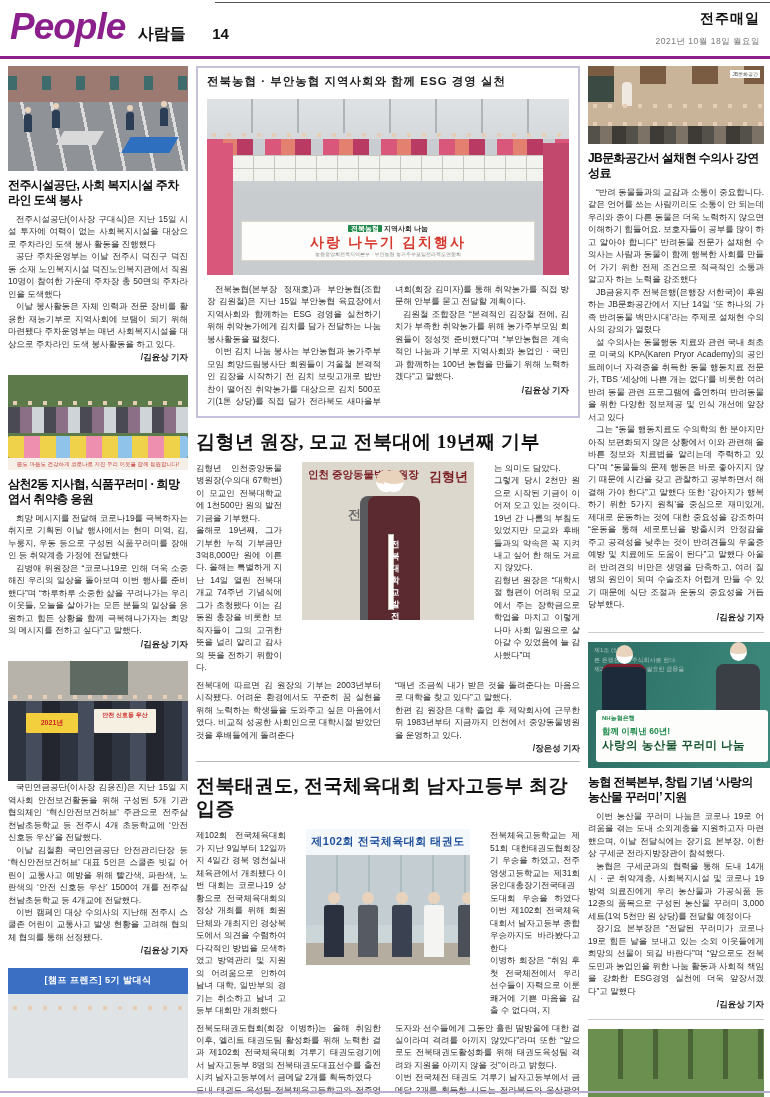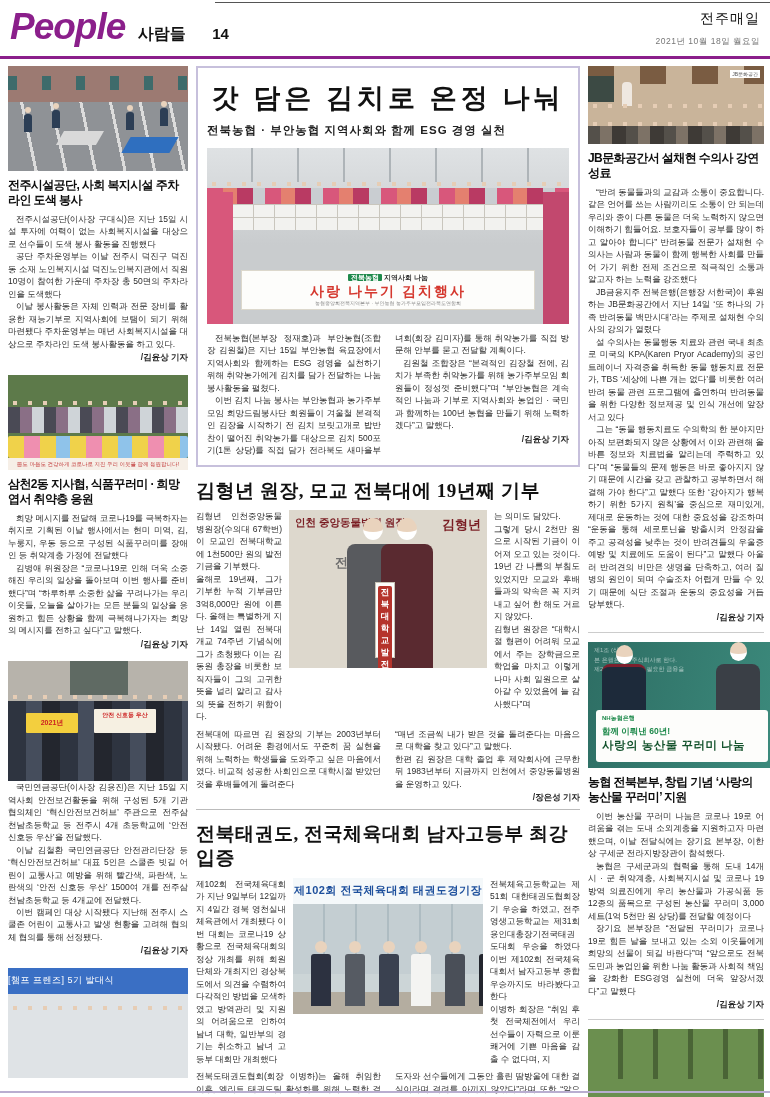--- a/index.html
+++ b/index.html
@@ -8,21 +8,21 @@
   .top-rule{position:absolute;top:2px;left:215px;right:0;height:1px;background:#555;}
   .purple-rule{position:absolute;top:56px;left:0;right:0;height:3px;background:#8b1f8b;}
   .bottom-rule{position:absolute;bottom:4px;left:0;right:0;height:2px;background:#b9aed0;}
 
   
   .hdr{position:absolute;top:8px;left:10px;right:10px;height:46px;}
   .hdr .logo{font:italic 900 37px/1 "Liberation Sans",sans-serif;color:#8b1f8b;letter-spacing:-1px;}
   .hdr .section{font-weight:bold;font-size:16px;margin-left:8px;color:#111;}
   .hdr .pageno{font-weight:bold;font-size:15px;margin-left:22px;color:#111;}
   .hdr .rt{position:absolute;right:0;top:2px;text-align:right;}
-  .hdr .paper{font-weight:normal;font-size:14px;color:#111;letter-spacing:1px;}
+  .hdr .paper{font-weight:bold;font-size:14px;color:#111;letter-spacing:1px;}
   .hdr .date{font-size:8.5px;color:#777;margin-top:8px;letter-spacing:0.5px;}
 
   
   .col{position:absolute;top:66px;}
   .col-left{left:8px;width:180px;}
   .col-center{left:196px;width:384px;}
   .col-right{left:588px;width:176px;}
 
   
   .h-side{font:bold 12px/1.25 "Liberation Sans",sans-serif;letter-spacing:-0.6px;color:#0d0d0d;margin:7px 0 5px;}
@@ -65,22 +65,22 @@
   .ph-l3 .door{left:62px;top:0;width:58px;height:34px;background:#5f6a63;}
   .ph-l3 .heads{top:30px;}
   .ph-l3 .bod{top:40px;left:0;right:0;bottom:0;
       background:repeating-linear-gradient(90deg,#2e3440 0 18px,#454d5c 18px 34px,#23262e 34px 52px);}
   .ph-l3 .sign{background:#f3cf3e;color:#c22;font-weight:bold;text-align:center;border-radius:1px;}
   .ph-l3 .s1{left:18px;top:52px;width:52px;height:20px;font-size:7px;line-height:20px;}
   .ph-l3 .s2{left:86px;top:48px;width:62px;height:24px;font-size:6px;line-height:1.6;padding-top:2px;box-sizing:border-box;background:#f6f0e2;}
 
   
   .ph-l4{height:110px;background:#dfe3e6;}
-  .ph-l4 .ban{top:0;left:0;right:0;height:26px;background:#3a6fc4;color:#fff;font-weight:normal;
-      font-size:9px;line-height:24px;text-align:left;letter-spacing:0.5px;}
+  .ph-l4 .ban{top:0;left:0;right:0;height:26px;background:#3a6fc4;color:#fff;font-weight:bold;
+      font-size:9px;line-height:24px;text-align:center;letter-spacing:0.5px;}
   .ph-l4 .heads{top:34px;}
 
   
   .ph-c1{height:176px;background:linear-gradient(#dfe2e4,#c9ccce 55%);}
   .ph-c1 .frame{top:0;left:0;right:0;height:34px;
       background:repeating-linear-gradient(90deg,transparent 0 44px,#aeb4b8 44px 46px);}
   .ph-c1 .heads{top:30px;}
   .ph-c1 .bod{top:40px;left:0;right:0;height:30px;
       background:repeating-linear-gradient(90deg,#d8577b 0 16px,#e4806f 16px 30px,#b93a63 30px 46px,#c9cdd1 46px 58px);}
   .ph-c1 .boxes{top:56px;left:26px;right:26px;height:26px;background:#f2f2ef;
@@ -144,21 +144,21 @@
   .ph-r3 .trees{top:0;left:0;right:0;height:50px;
       background:repeating-linear-gradient(90deg,transparent 0 30px,#4a6436 30px 35px);}
 
   
   .mainbox{border:2px solid #c7c0dc;padding:6px 9px 8px;margin-bottom:12px;}
   .h-main{font:600 27px/1.25 "Liberation Serif",serif;color:#111;text-align:center;letter-spacing:4px;margin:8px 0 7px;}
   .sub-main{text-align:left;font-weight:bold;font-size:11.5px;color:#222;letter-spacing:1px;margin:0 0 10px;}
   .twocol{column-count:2;column-gap:14px;margin-top:8px;}
 
   .h-center{font:700 19px/1.25 "Liberation Serif",serif;color:#111;letter-spacing:0.5px;margin:4px 0 8px;}
-  .row3{display:flex;gap:7px;}
+  .row3{display:flex;gap:20px;}
   .narrow{flex:none;}
   .bot2{display:flex;gap:14px;margin-top:5px;}
   .bot2>div{flex:1;}
   .sep-top{border-top:1px solid #bbb;padding-top:8px;margin-top:2px;}
 
   .r-art{border-bottom:1px solid #ccc;padding-bottom:8px;margin-bottom:9px;}
   .r-art:last-child{border-bottom:none;}
 </style>
 </head>
 <body>
@@ -184,21 +184,21 @@
           <div class="abs road"></div>
         <div class="abs gray"></div>
           <div class="abs blue"></div>
         <div class="fig" style="left:16px;top:48px;"></div>
           <div class="fig" style="left:44px;top:44px;"></div>
         <div class="fig" style="left:118px;top:46px;"></div>
           <div class="fig" style="left:152px;top:42px;"></div>
       </div>
       <h3 class="h-side">전주시설공단, 사회 복지시설 주차라인 도색 봉사</h3>
       <div class="btxt">
-        <p>전주시설공단(이사장 구대식)은 지난 15일 시설 투자에 여력이 없는 사회복지시설을 대상으로 선수들이 도색 봉사 활동을 진행했다</p>
+        <p>전주시설공단(이사장 구대식)은 지난 15일 시설 투자에 여력이 없는 사회복지시설을 대상으로 주차라인 도색 봉사 활동을 진행했다</p>
         <p>공단 주차운영부는 이날 전주시 덕진구 덕진동 소재 노인복지시설 덕진노인복지관에서 직원 10명이 참여한 가운데 주차장 총 50면의 주차라인을 도색했다</p>
         <p>이날 봉사활동은 자체 인력과 전문 장비를 활용한 재능기부로 지역사회에 보탬이 되기 위해 마련됐다 주차운영부는 매년 사회복지시설을 대상으로 주차라인 도색 봉사활동을 하고 있다.</p>
         <div class="rep">/김윤상 기자</div>
       </div>
     </article>
 
     <article>
       <div class="ph ph-l2">
         <div class="heads"></div>
           <div class="abs bod"></div>
@@ -217,37 +217,36 @@
       <div class="ph ph-l3">
         <div class="abs door"></div>
           <div class="heads"></div>
           <div class="abs bod"></div>
         <div class="abs sign s1">2021년</div>
         <div class="abs sign s2">안전 신호등 우산</div>
       </div>
       <div class="btxt">
         <p>국민연금공단(이사장 김용진)은 지난 15일 지역사회 안전보건활동을 위해 구성된 5개 기관 협의체인 ‘혁신안전보건허브’ 주관으로 전주삼천남초등학교 등 전주시 4개 초등학교에 ‘안전 신호등 우산’을 전달했다.</p>
         <p>이날 김철환 국민연금공단 안전관리단장 등 ‘혁신안전보건허브’ 대표 5인은 스쿨존 빗길 어린이 교통사고 예방을 위해 빨간색, 파란색, 노란색의 ‘안전 신호등 우산’ 1500여 개를 전주삼천남초등학교 등 4개교에 전달했다.</p>
-        <p>이번 캠페인 대상 시작됐다 지난해 전주시 스쿨존 어린이 교통사고 발생 현황을 고려해 협의체 협의를 통해 선정됐다.</p>
+        <p>이번 캠페인 대상 수의사의 지난해 전주시 스쿨존 어린이 교통사고 발생 현황을 고려해 협의체 협의를 통해 선정됐다.</p>
         <div class="rep">/김윤상 기자</div>
       </div>
     </article>
 
     <article>
       <div class="ph ph-l4">
         <div class="abs ban">[챔프 프렌즈] 5기 발대식</div>
         <div class="heads"></div>
       </div>
 
     </article>
   </div>
 
   <div class="col col-center">
     <section class="mainbox">
-      <h1 class="h-main">갓 담은 김치로 온정 나눠</h1>
       <div class="sub-main">전북농협 · 부안농협 지역사회와 함께 ESG 경영 실천</div>
       <div class="ph ph-c1">
         <div class="abs frame"></div>
           <div class="heads"></div>
           <div class="abs bod"></div>
         <div class="abs boxes"></div>
           <div class="abs apr1"></div>
           <div class="abs apr2"></div>
         <div class="abs ban">
           <div class="b1"><span class="gr">전북농협</span> <span>지역사회 나눔</span></div>

